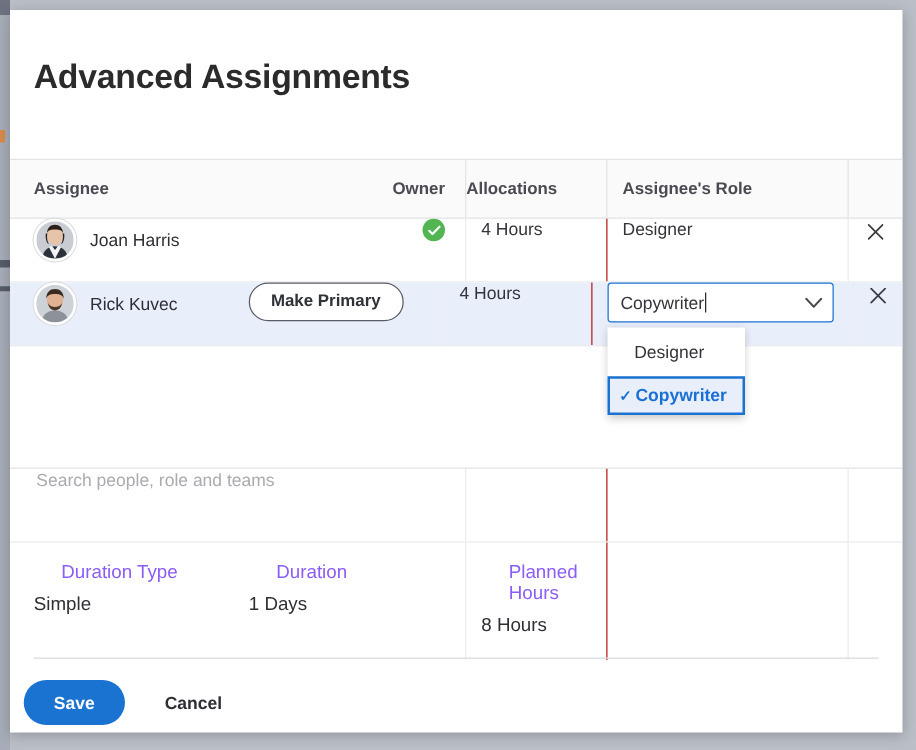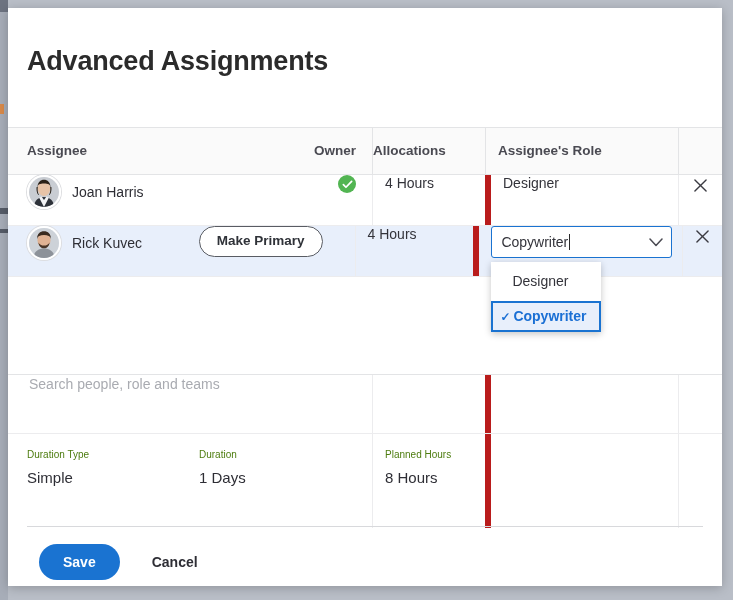--- a/index.html
+++ b/index.html
@@ -110,21 +110,21 @@
   .cell {
     height: 50px;
     display: flex;
     align-items: flex-start;
     box-sizing: border-box;
     font-size: 14px;
     color: #33333a;
   }
   .cell.col-assignee { padding-left: 19px; justify-content: space-between; padding-right: 16px; }
   .cell.col-alloc { padding-left: 12px; border-left: 1px solid #ececee; }
-  .cell.col-role  { padding-left: 12px; border-left: 6px solid #b91c1c; }
+  .cell.col-role  { padding-left: 12px; border-left: 1px solid #b91c1c; }
   .cell.col-x     { border-left: 1px solid #ececee; justify-content: center; }
 
   .assignee-left { display: flex; align-items: center; }
 
   .avatar {
     width: 30px; height: 30px;
     border-radius: 50%;
     margin-right: 11px;
     border: 2px solid #ffffff;
     box-shadow: 0 0 0 1px #dcdde0;
@@ -257,21 +257,21 @@
   .search-row .cell { height: 58px; }
 
   
   .details-row {
     display: flex;
     height: 94px;
   }
   .details-row .cell { height: 94px; align-items: flex-start; }
   .details-inner { display: flex; padding-top: 15px; }
   .field { }
-  .field-label { font-size: 10px; color: #4d7c0f; margin-bottom: 9px; }
+  .field-label { font-size: 15px; color: #8b5cf6; margin-bottom: 9px; margin-left: 22px; }
   .field-value { font-size: 15px; color: #2e2e35; }
   .field-duration-type { width: 172px; }
   .field-duration { width: 160px; }
   .field-planned { padding-left: 12px; }
 
   .bottom-sep {
     position: absolute;
     left: 19px;
     top: 518px;
     width: 676px;
@@ -279,21 +279,21 @@
     background: #d8d9dc;
   }
 
   .footer {
     position: absolute;
     left: 0;
     top: 536px;
     width: 714px;
     display: flex;
     align-items: center;
-    padding-left: 31px;
+    padding-left: 11px;
     box-sizing: border-box;
   }
   .save-btn {
     background: #1a73d1;
     color: #ffffff;
     font-size: 14px;
     font-weight: bold;
     border: none;
     border-radius: 18px;
     padding: 10px 24px;

